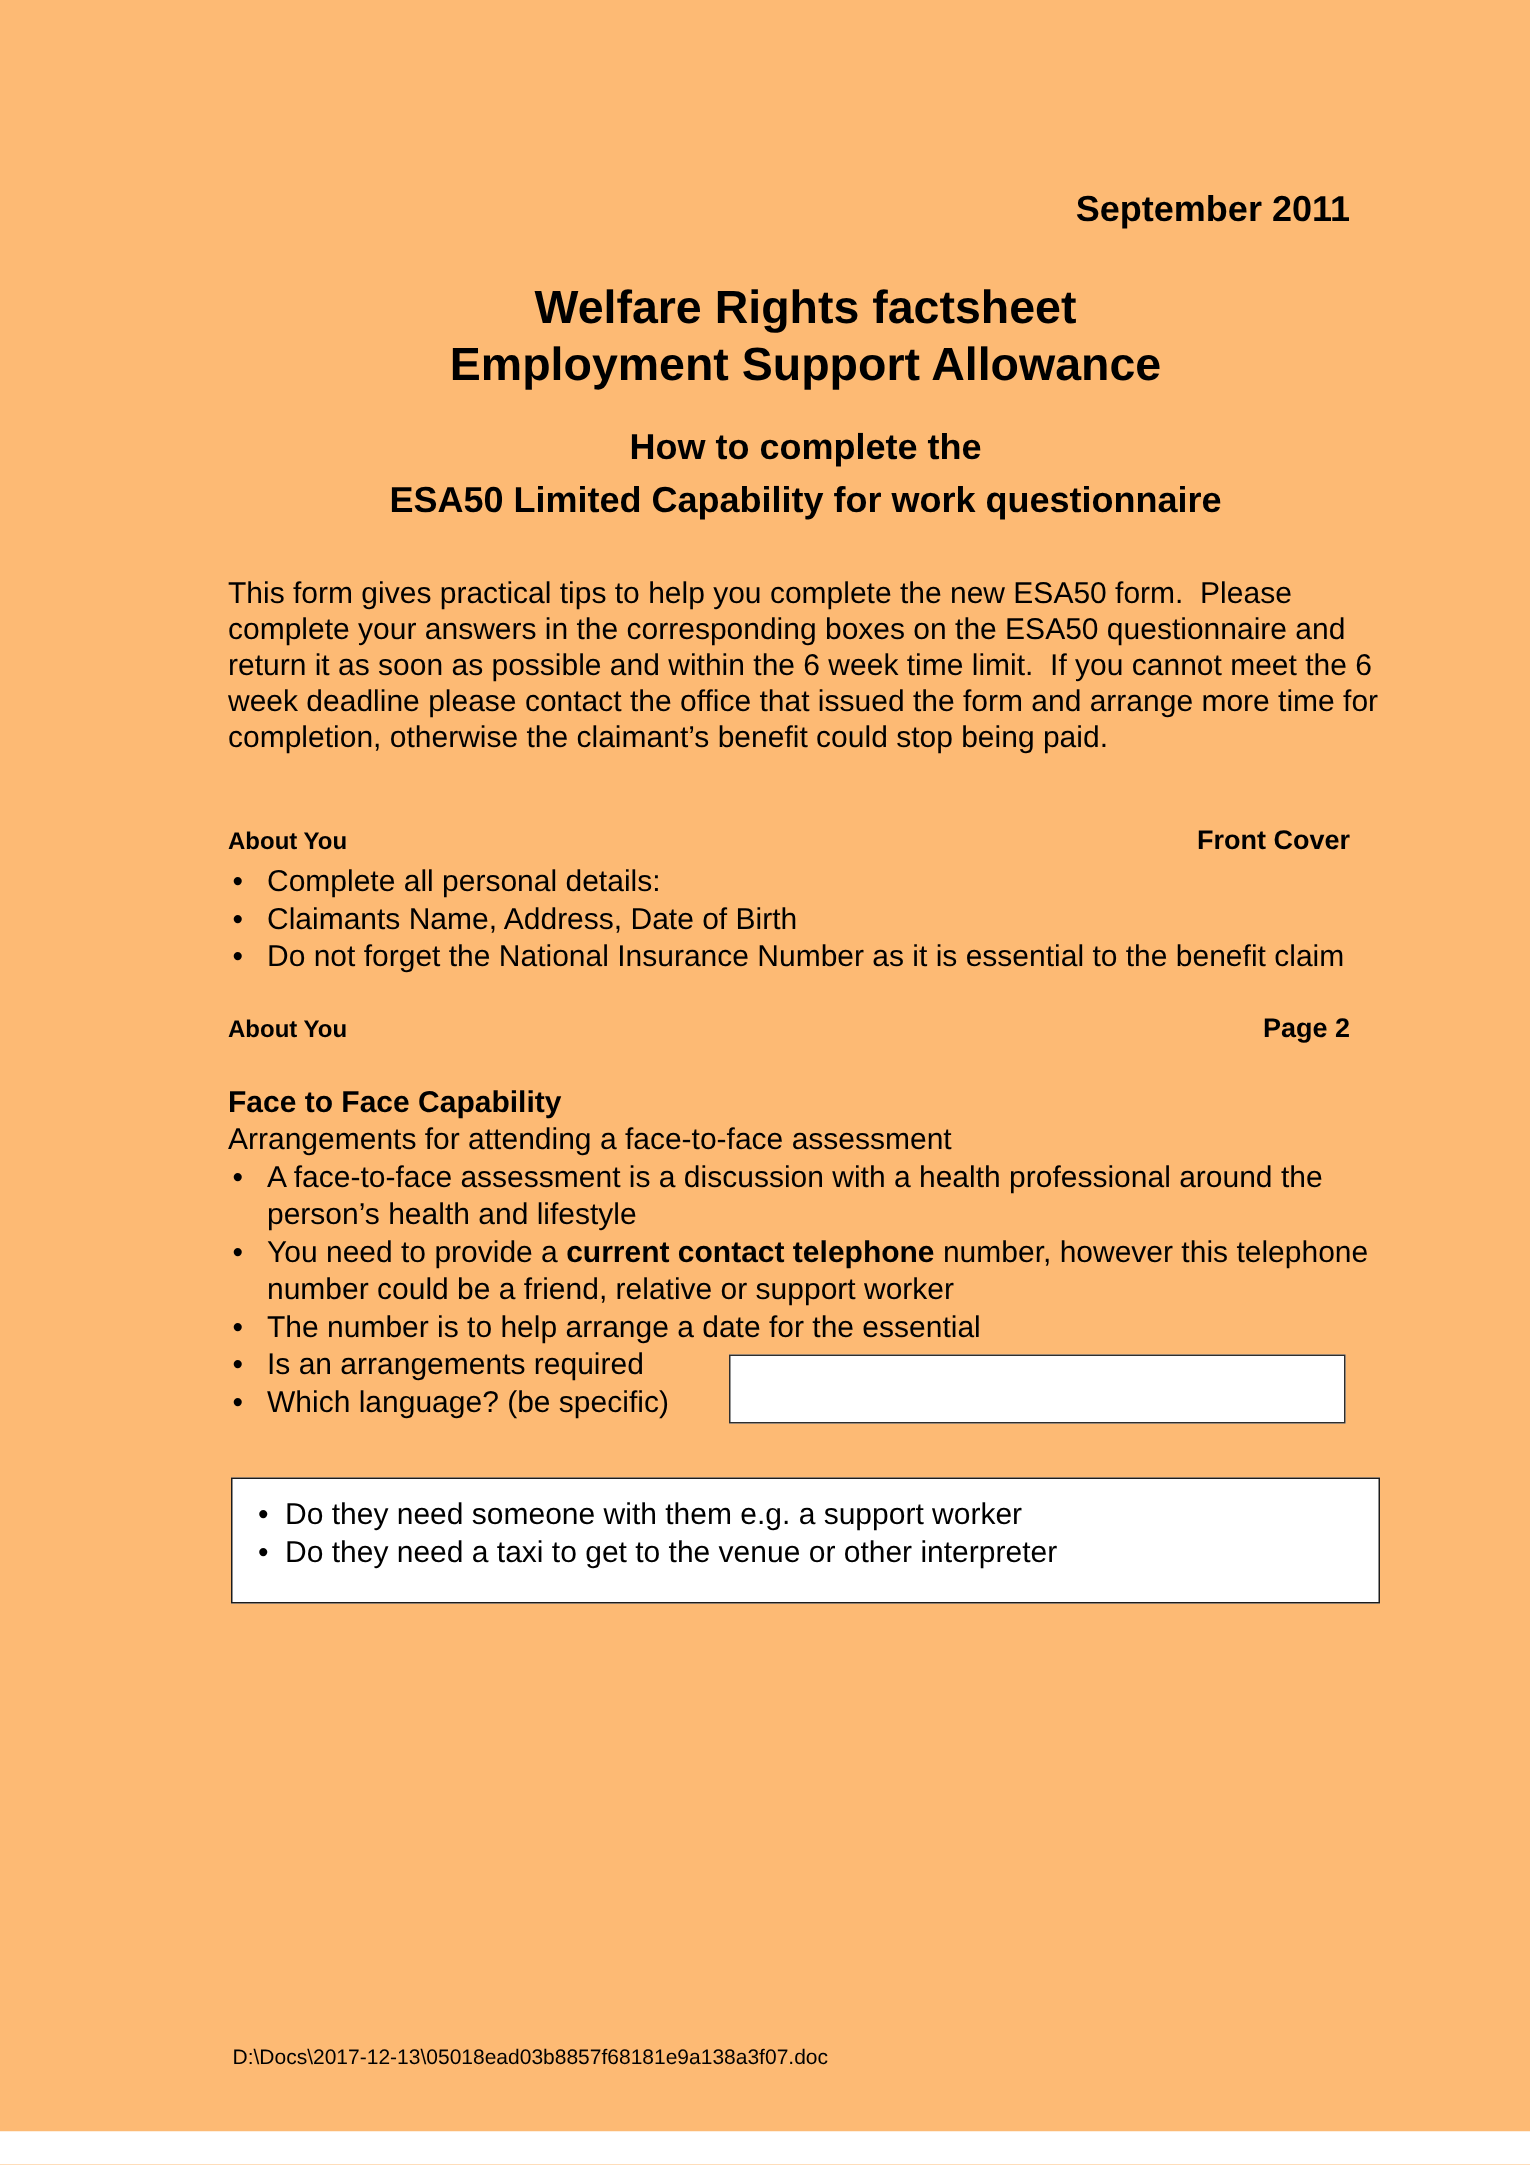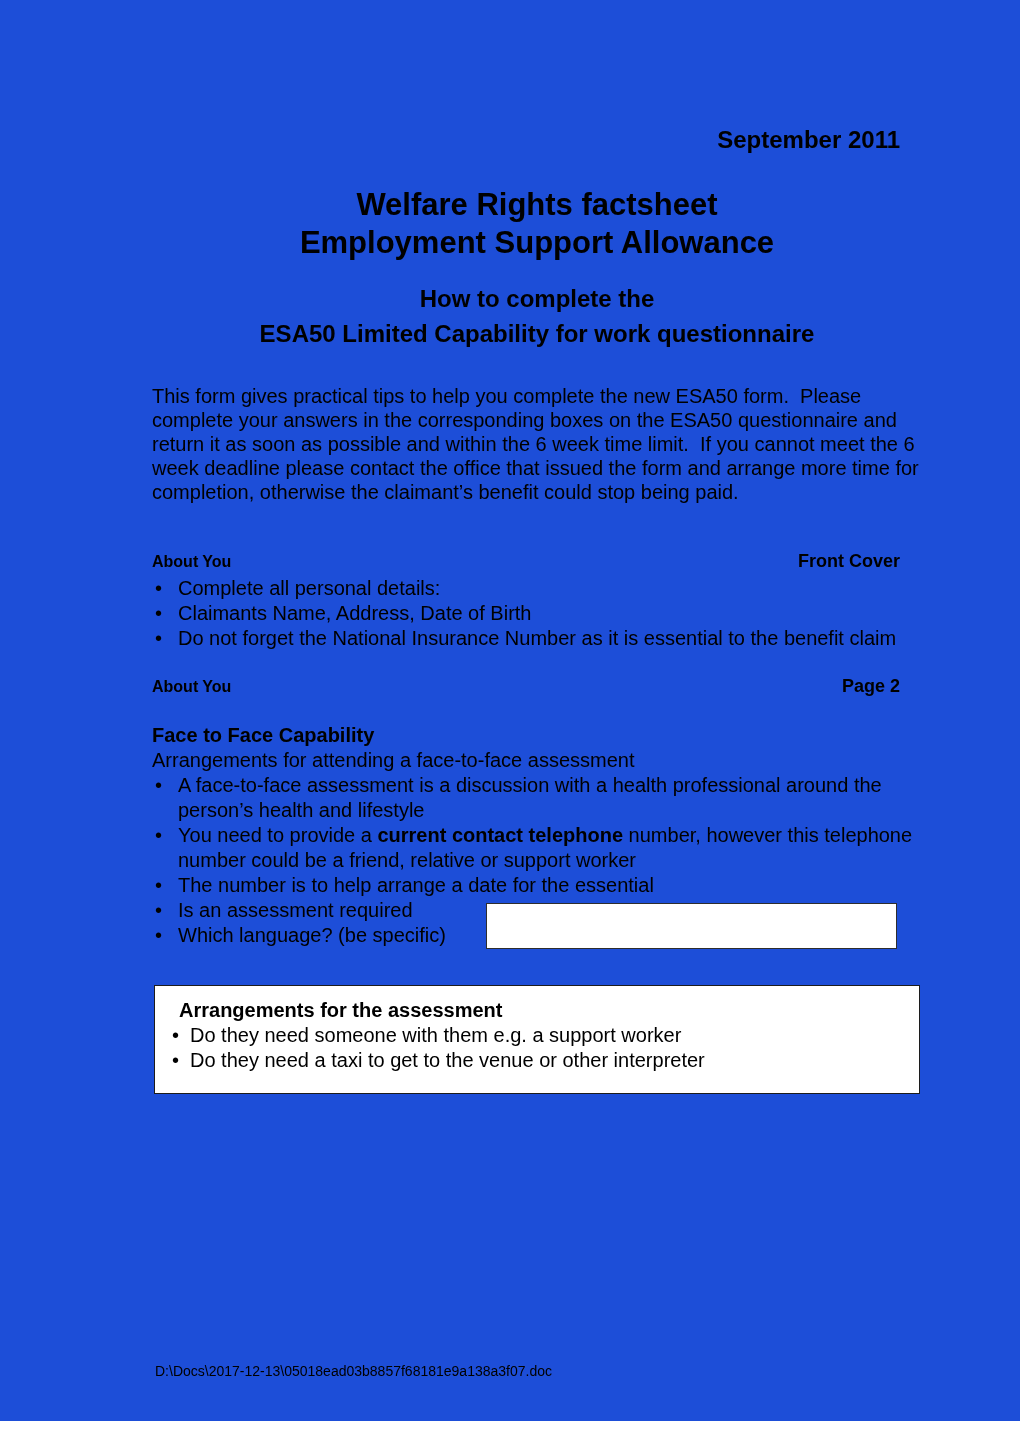--- a/index.html
+++ b/index.html
@@ -5,21 +5,21 @@
   html, body {
     margin: 0;
     padding: 0;
     background: #ffffff;
   }
   .page {
     position: relative;
     width: 1020px;
     height: 1421px;
     box-sizing: border-box;
-    background: #1d4ed8;
+    background: #fdba74;
     color: #000000;
     font-family: "Liberation Sans", "DejaVu Sans", sans-serif;
     font-size: 20px;
     padding: 126px 98px 0 152px;
     overflow: hidden;
   }
   .date-line {
     font-size: 24px;
     font-weight: bold;
     line-height: 28px;
@@ -167,32 +167,31 @@
     <li>
       <span class="bm">•</span>
       <span class="bt">The number is to help arrange a date for the essential</span>
     </li>
   </ul>
 
   <div class="interp-row">
     <ul class="blist">
       <li>
         <span class="bm">•</span>
-        <span class="bt">Is an assessment required</span>
+        <span class="bt">Is an arrangements required</span>
       </li>
       <li>
         <span class="bm">•</span>
         <span class="bt">Which language? (be specific)</span>
       </li>
     </ul>
     <div class="lang-box"></div>
   </div>
 
   <div class="big-box">
-    <div class="box-title">Arrangements for the assessment</div>
     <ul class="blist">
       <li>
         <span class="bm">•</span>
         <span class="bt">Do they need someone with them e.g. a support worker</span>
       </li>
       <li>
         <span class="bm">•</span>
         <span class="bt">Do they need a taxi to get to the venue or other interpreter</span>
       </li>
     </ul>

